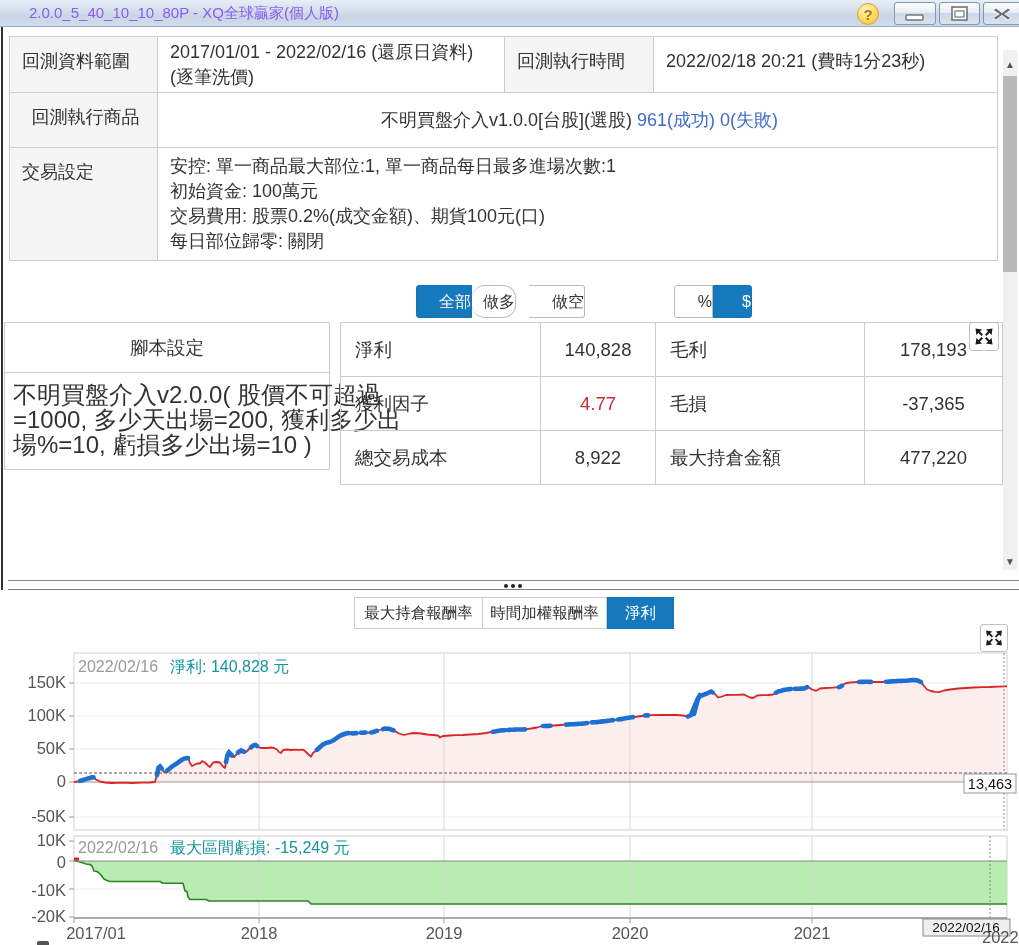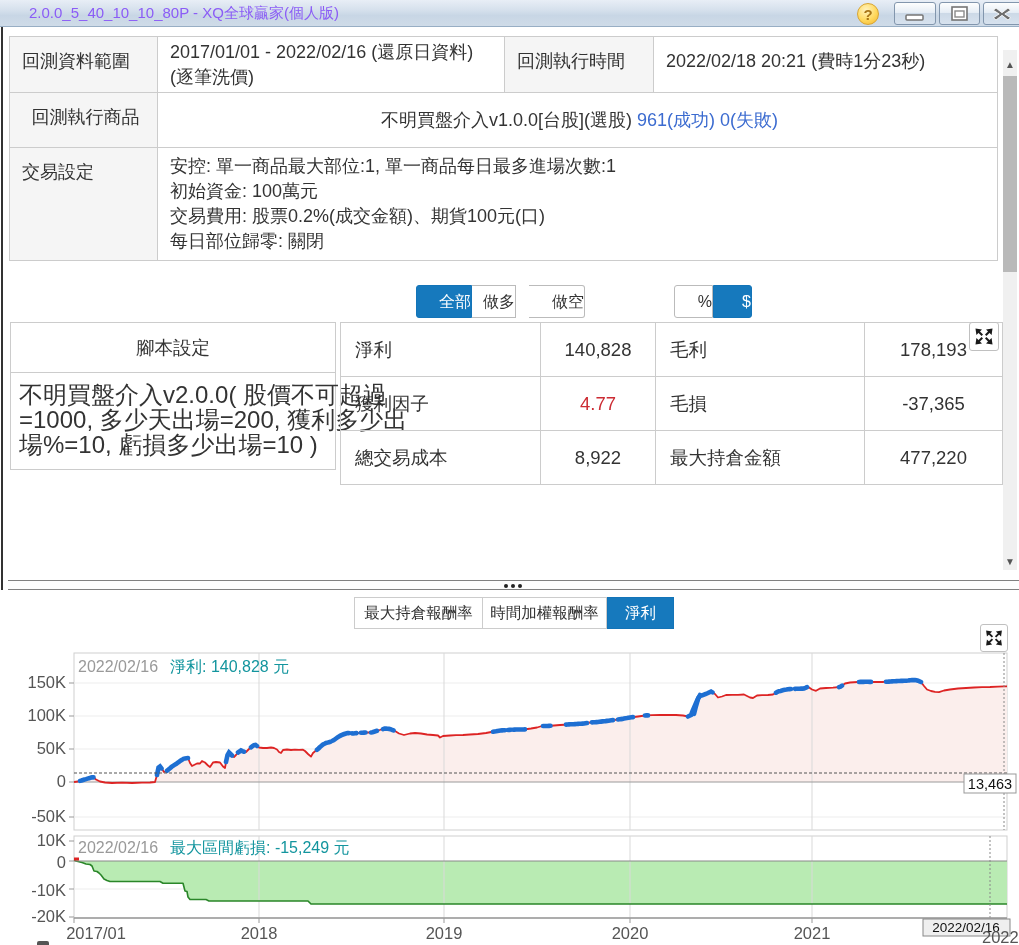--- a/index.html
+++ b/index.html
@@ -24,21 +24,21 @@
 #t1 tr:nth-child(1) td { height:56px; }
 #t1 tr:nth-child(2) td { height:55px;text-align:center; }
 #t1 tr:nth-child(3) td { height:113px; }
 #t1 td.lbl { background:#f5f5f5; width:148px; }
 .blue { color:#3b6bd0; }
 
 .segbtn { height:33px; border:1px solid #bbb; background:#fff; color:#333;
   font-size:16px; text-align:right; line-height:31px; }
 .segsel { background:#1679bd; border-color:#1374b8; color:#fff; }
 
-#scriptbox { left:10px; top:322px; width:326px; border:1px solid #ccc; }
+#scriptbox { left:4px; top:322px; width:326px; border:1px solid #ccc; }
 #scripthead { height:50px; border-bottom:1px solid #ccc; text-align:center; line-height:50px; font-size:18.5px; }
 #scriptbody { padding:9px 4px 12px 8px; font-size:24px; line-height:25px; white-space:nowrap; }
 
 #stats { left:340px; top:322px; width:663px; border-collapse:collapse; font-size:18.5px; }
 #stats td { border:1px solid #ccc; height:54px; padding:0 0 0 14px; }
 #stats td.v { text-align:center; padding:0; }
 .red { color:#cc2b33; }
 
 .expand { width:30px; height:29px; background:#fff; border:1px solid #c0c0c0; border-radius:3px; }
 
@@ -93,21 +93,21 @@
   <td colspan="3">不明買盤介入v1.0.0[台股](選股) <span class="blue">961(成功) 0(失敗)</span></td>
  </tr>
  <tr>
   <td class="lbl" style="height:113px">交易設定</td>
   <td colspan="3">安控: 單一商品最大部位:1, 單一商品每日最多進場次數:1<br>初始資金: 100萬元<br>交易費用: 股票0.2%(成交金額)、期貨100元(口)<br>每日部位歸零: 關閉</td>
  </tr>
 </tbody>
   </table>
 
 <div class="abs segbtn segsel" style="left:416px;top:285px;width:56px;border-radius:3px 0 0 3px;">全部</div>
-<div class="abs segbtn" style="left:472px;top:285px;width:44px;border-left:none;">做多</div>
+<div class="abs segbtn" style="left:472px;top:285px;width:44px;border-left:none;border-radius:13px;">做多</div>
 <div class="abs segbtn" style="left:529px;top:285px;width:56px;border-left:none;border-radius:0 3px 3px 0;">做空</div>
 <div class="abs segbtn" style="left:674px;top:285px;width:39px;border-radius:3px 0 0 3px;">%</div>
 <div class="abs segbtn segsel" style="left:713px;top:285px;width:39px;border-radius:0 3px 3px 0;">$</div>
 
 <div class="abs" id="scriptbox">
   <div id="scripthead">腳本設定</div>
   <div id="scriptbody">不明買盤介入v2.0.0( 股價不可超過<br>=1000, 多少天出場=200, 獲利多少出<br>場%=10, 虧損多少出場=10 )</div>
 </div>
 
 <table class="abs" id="stats">

